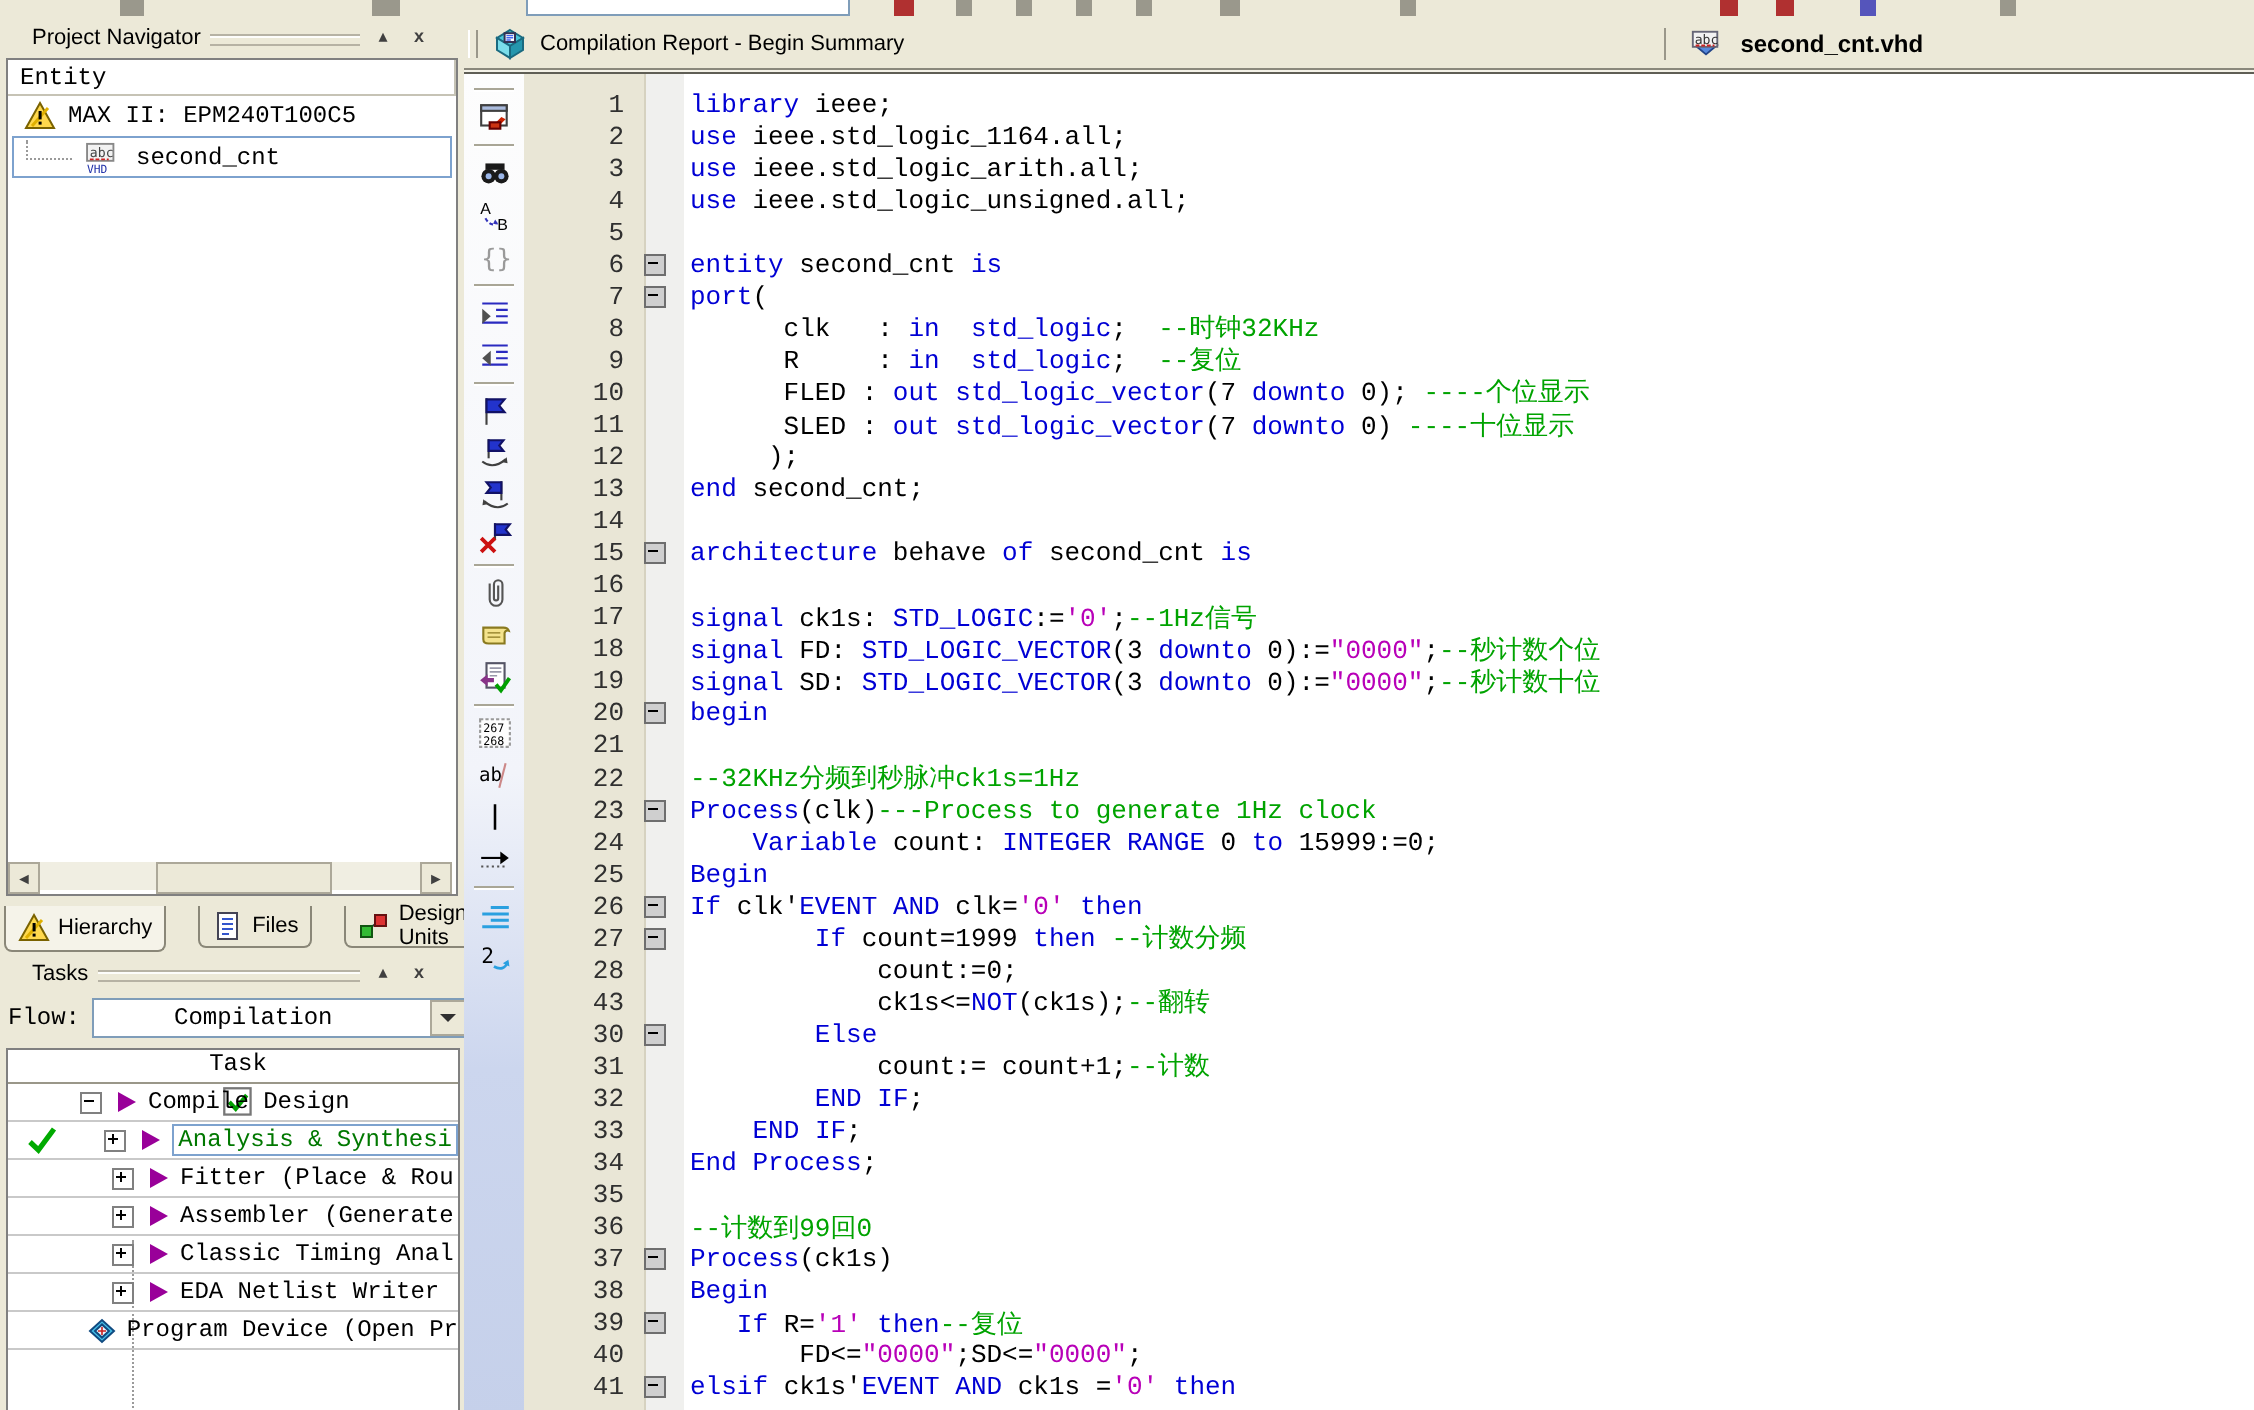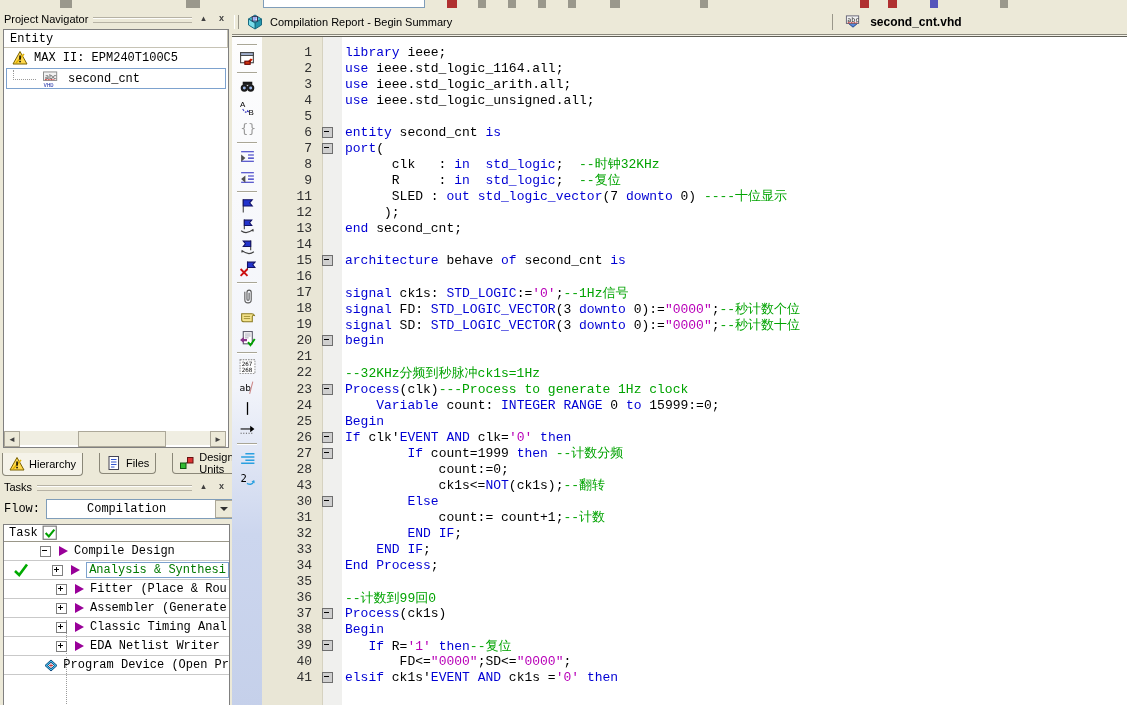--- a/index.html
+++ b/index.html
@@ -5,21 +5,21 @@
   html,body{margin:0;padding:0;}
   body{width:1127px;height:705px;overflow:hidden;background:#ece9d8;
        font-family:"Liberation Sans", sans-serif;position:relative;}
   .abs{position:absolute;}
   
   #top-strip{left:0;top:0;width:1127px;height:10px;background:#ece9d8;border-bottom:1px solid #d9d5c6;}
   .frag{position:absolute;top:0;height:8px;background:#9a988c;}
   .frag.red{background:#b03030;}
   .frag.white{background:#fff;border:1px solid #7f9db9;border-top:none;}
   
-  .panel-title{height:17px;display:flex;align-items:center;padding:0 4px;gap:5px;background:#ece9d8;}
+  .panel-title{height:17px;display:flex;align-items:center;padding:0 16px;gap:5px;background:#ece9d8;}
   .panel-title .txt{font-size:11px;color:#000;white-space:nowrap;}
   .grab{flex:1;height:6px;background:repeating-linear-gradient(180deg,#b6b2a4 0 1px,#fdfdfb 1px 2px,transparent 2px 5px);margin-top:2px;}
   .tbtn{width:13px;height:13px;display:flex;align-items:center;justify-content:center;
         font-size:9px;color:#404040;line-height:1;}
   
   #pn{left:0;top:10px;width:232px;height:468px;}
   #pn-box{left:3px;top:19px;width:224px;height:417px;background:#fff;border:1px solid #808080;position:absolute;}
   #pn-header{height:17px;border-bottom:1px solid #c6c3b5;border-right:1px solid #c6c3b5;
              display:flex;align-items:center;padding-left:6px;
              font-family:"Liberation Mono", monospace;font-size:12px;}
@@ -41,21 +41,21 @@
   #tasks{left:0;top:478px;width:232px;height:227px;}
   #flow-row{position:absolute;left:4px;top:21px;display:flex;align-items:center;gap:6px;
             font-family:"Liberation Mono", monospace;font-size:12px;}
   #flow-combo{width:186px;height:18px;border:1px solid #7f9db9;background:#fff;display:flex;align-items:center;}
   #flow-combo .val{flex:1;padding-left:4px;font-size:12px;font-family:"Liberation Mono", monospace;margin-left:36px;}
   #flow-drop{width:16px;height:16px;background:#ece9d8;border:1px solid #aca899;margin-right:0px;
              display:flex;align-items:center;justify-content:center;}
   #flow-drop .tri{width:0;height:0;border-left:4px solid transparent;border-right:4px solid transparent;border-top:4px solid #303030;}
   #task-box{position:absolute;left:3px;top:46px;width:225px;height:181px;background:#fff;border:1px solid #808080;overflow:hidden;}
   #task-header{height:16px;border-bottom:1px solid #9a9789;display:flex;align-items:center;gap:4px;padding-left:5px;
-               font-family:"Liberation Mono", monospace;font-size:12px;}
+               font-family:"Liberation Mono", monospace;font-size:12px;flex-direction:column;}
   .task-row{height:18px;border-bottom:1px solid #c9c9c9;display:flex;align-items:center;position:relative;
             font-family:"Liberation Mono", monospace;font-size:12px;white-space:nowrap;text-align:center;}
   .task-status{width:36px;display:flex;justify-content:center;}
   .expander{width:9px;height:9px;border:1px solid #808080;background:#fff;position:relative;flex:none;}
   .expander:before{content:"";position:absolute;left:1px;top:3px;width:5px;height:1px;background:#000;}
   .expander.plus:after{content:"";position:absolute;left:3px;top:1px;width:1px;height:5px;background:#000;}
   .play{width:0;height:0;border-left:9px solid #990099;border-top:5px solid transparent;border-bottom:5px solid transparent;margin:0 6px 0 8px;flex:none;}
   .task-label.sel{border:1px solid #7da2ce;color:#007800;padding:0 2px;}
   #tree-vline{position:absolute;left:62px;top:78px;width:1px;height:86px;border-left:1px dotted #9a9a9a;}
   
@@ -452,20 +452,21 @@
   <div id="code-lines">
       <div class="cl"><span class="ln">1</span><span class="fm"></span><span class="ct"><span class="tk-k">library</span><span class="tk-p"> ieee;</span></span></div>
       <div class="cl"><span class="ln">2</span><span class="fm"></span><span class="ct"><span class="tk-k">use</span><span class="tk-p"> ieee.std_logic_1164.all;</span></span></div>
       <div class="cl"><span class="ln">3</span><span class="fm"></span><span class="ct"><span class="tk-k">use</span><span class="tk-p"> ieee.std_logic_arith.all;</span></span></div>
       <div class="cl"><span class="ln">4</span><span class="fm"></span><span class="ct"><span class="tk-k">use</span><span class="tk-p"> ieee.std_logic_unsigned.all;</span></span></div>
       <div class="cl"><span class="ln">5</span><span class="fm"></span><span class="ct"></span></div>
       <div class="cl"><span class="ln">6</span><span class="fm"><span class="fold"></span></span><span class="ct"><span class="tk-k">entity</span><span class="tk-p"> second_cnt </span><span class="tk-k">is</span></span></div>
       <div class="cl"><span class="ln">7</span><span class="fm"><span class="fold"></span></span><span class="ct"><span class="tk-k">port</span><span class="tk-p">(</span></span></div>
       <div class="cl"><span class="ln">8</span><span class="fm"></span><span class="ct"><span class="tk-p">      clk   : </span><span class="tk-k">in</span><span class="tk-p">  </span><span class="tk-k">std_logic</span><span class="tk-p">;  </span><span class="tk-c">--时钟32KHz</span></span></div>
       <div class="cl"><span class="ln">9</span><span class="fm"></span><span class="ct"><span class="tk-p">      R     : </span><span class="tk-k">in</span><span class="tk-p">  </span><span class="tk-k">std_logic</span><span class="tk-p">;  </span><span class="tk-c">--复位</span></span></div>
+      <div class="cl"><span class="ln">10</span><span class="fm"></span><span class="ct"><span class="tk-p">      FLED : </span><span class="tk-k">out</span><span class="tk-p"> </span><span class="tk-k">std_logic_vector</span><span class="tk-p">(7 </span><span class="tk-k">downto</span><span class="tk-p"> 0); </span><span class="tk-c">----个位显示</span></span></div>
       <div class="cl"><span class="ln">11</span><span class="fm"></span><span class="ct"><span class="tk-p">      SLED : </span><span class="tk-k">out</span><span class="tk-p"> </span><span class="tk-k">std_logic_vector</span><span class="tk-p">(7 </span><span class="tk-k">downto</span><span class="tk-p"> 0) </span><span class="tk-c">----十位显示</span></span></div>
       <div class="cl"><span class="ln">12</span><span class="fm"></span><span class="ct"><span class="tk-p">     );</span></span></div>
       <div class="cl"><span class="ln">13</span><span class="fm"></span><span class="ct"><span class="tk-k">end</span><span class="tk-p"> second_cnt;</span></span></div>
       <div class="cl"><span class="ln">14</span><span class="fm"></span><span class="ct"></span></div>
       <div class="cl"><span class="ln">15</span><span class="fm"><span class="fold"></span></span><span class="ct"><span class="tk-k">architecture</span><span class="tk-p"> behave </span><span class="tk-k">of</span><span class="tk-p"> second_cnt </span><span class="tk-k">is</span></span></div>
       <div class="cl"><span class="ln">16</span><span class="fm"></span><span class="ct"></span></div>
       <div class="cl"><span class="ln">17</span><span class="fm"></span><span class="ct"><span class="tk-k">signal</span><span class="tk-p"> ck1s: </span><span class="tk-k">STD_LOGIC</span><span class="tk-p">:=</span><span class="tk-q">'0'</span><span class="tk-p">;</span><span class="tk-c">--1Hz信号</span></span></div>
       <div class="cl"><span class="ln">18</span><span class="fm"></span><span class="ct"><span class="tk-k">signal</span><span class="tk-p"> FD: </span><span class="tk-k">STD_LOGIC_VECTOR</span><span class="tk-p">(3 </span><span class="tk-k">downto</span><span class="tk-p"> 0):=</span><span class="tk-q">"0000"</span><span class="tk-p">;</span><span class="tk-c">--秒计数个位</span></span></div>
       <div class="cl"><span class="ln">19</span><span class="fm"></span><span class="ct"><span class="tk-k">signal</span><span class="tk-p"> SD: </span><span class="tk-k">STD_LOGIC_VECTOR</span><span class="tk-p">(3 </span><span class="tk-k">downto</span><span class="tk-p"> 0):=</span><span class="tk-q">"0000"</span><span class="tk-p">;</span><span class="tk-c">--秒计数十位</span></span></div>
       <div class="cl"><span class="ln">20</span><span class="fm"><span class="fold"></span></span><span class="ct"><span class="tk-k">begin</span></span></div>

